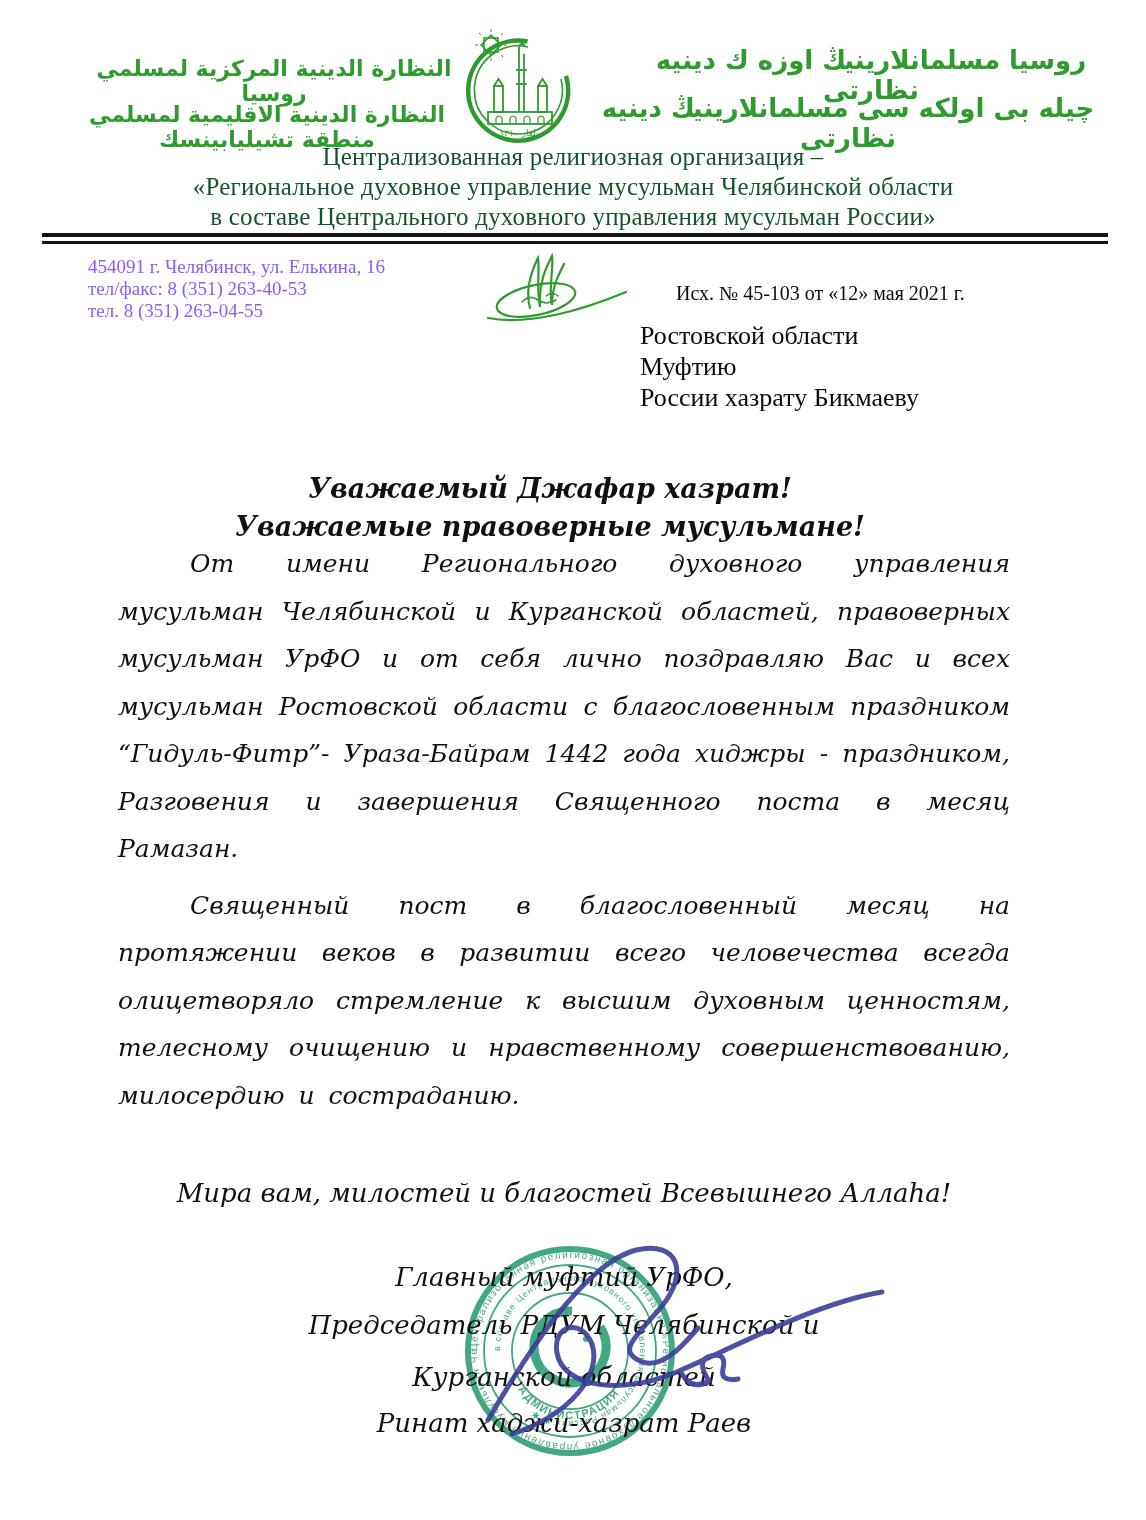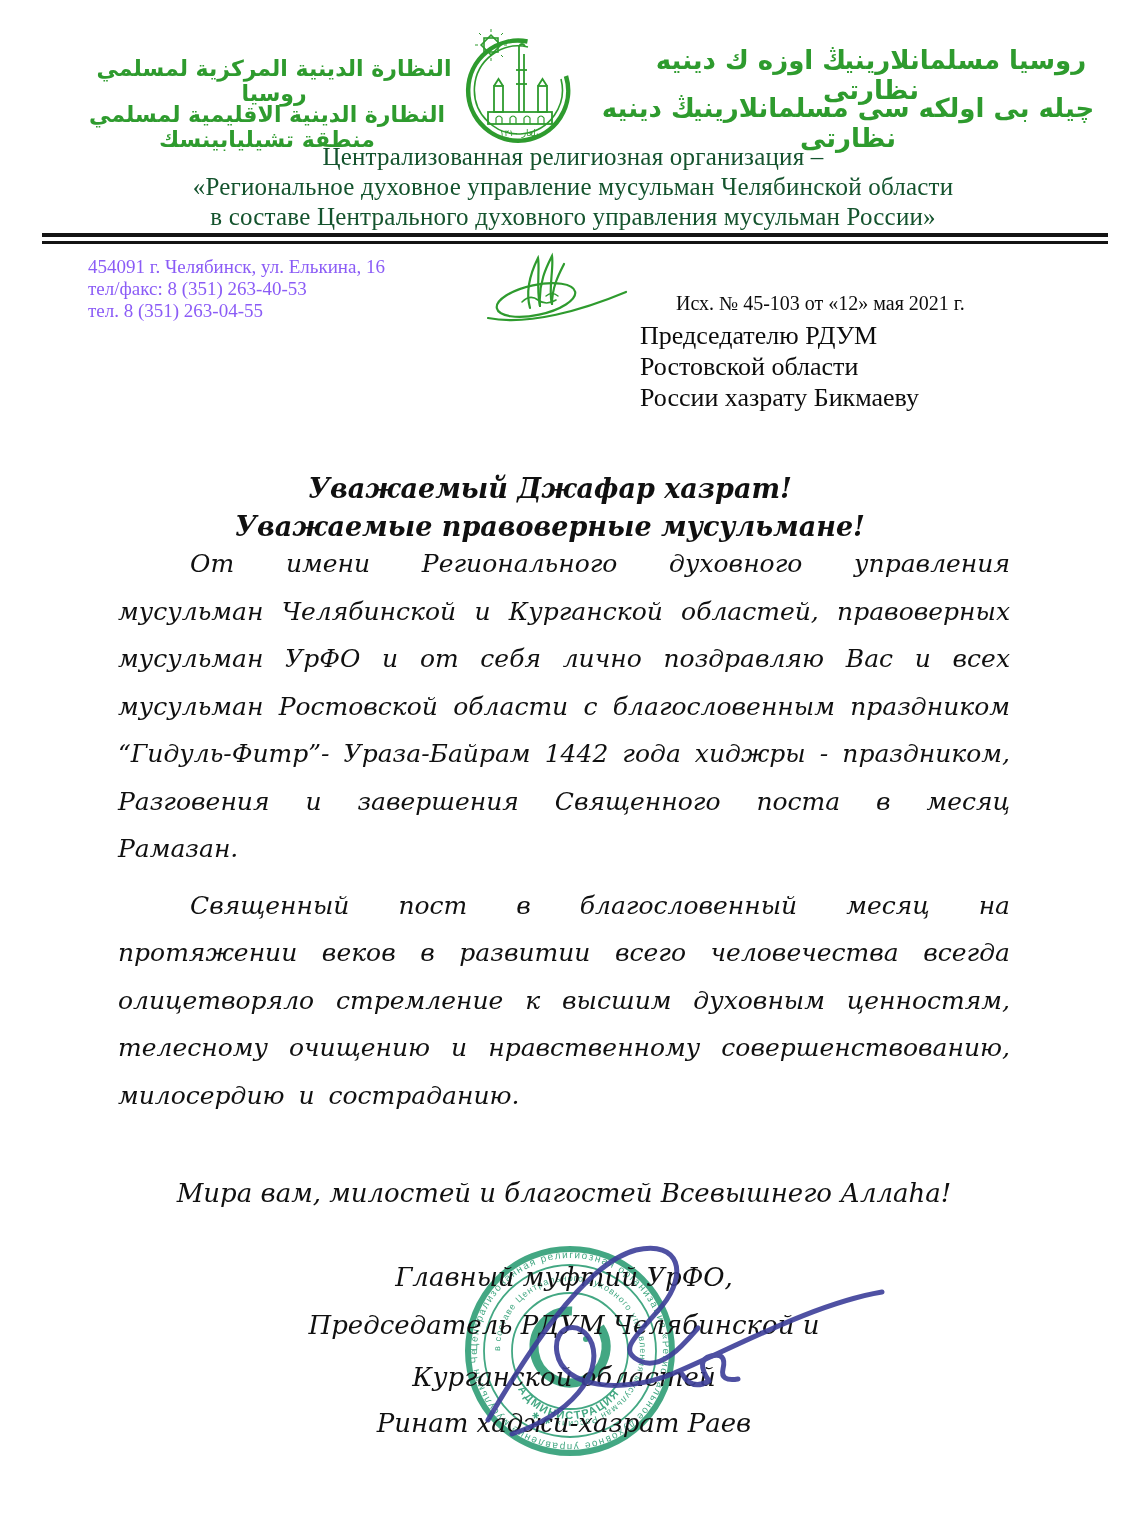--- a/index.html
+++ b/index.html
@@ -35,21 +35,21 @@
   .rule{
     position:absolute;left:42px;right:38px;top:233px;height:4px;
     border-top:4px solid #141414;border-bottom:3px solid #141414;
   }
   
   .address{
     position:absolute;left:88px;top:256px;
     font-size:19px;line-height:22px;color:#8b5cf6;
   }
   .tughra{position:absolute;left:478px;top:252px;width:152px;height:84px;}
-  .ref-line{position:absolute;left:676px;top:282px;font-size:20px;color:#0c0c0c;margin-top:10px;}
+  .ref-line{position:absolute;left:676px;top:282px;font-size:20px;color:#0c0c0c;}
   
   .recipient{
     position:absolute;left:640px;top:320px;
     font-size:26px;line-height:31px;color:#0c0c0c;
   }
   
   .script{font-family:"DejaVu Serif", serif;font-style:italic;margin-top:12px;}
   .salutation{
     position:absolute;left:100px;top:458px;width:900px;
     text-align:center;font-weight:bold;font-size:27px;line-height:38px;
@@ -142,22 +142,22 @@
       <path d="M 62,54 C 60,30 70,12 74,4 C 76,16 70,38 74,52"></path>
       <path d="M 74,52 C 74,34 82,20 86,12"></path>
       <path d="M 44,50 q 8,-8 16,-2 q 8,6 18,0" stroke-width="1.6"></path>
       <path d="M 68,44 q 6,-5 12,0" stroke-width="1.4"></path>
     </g>
   </svg>
 
   <div class="ref-line">Исх.  №  45-103 от «12» мая  2021  г.</div>
 
   <div class="recipient">
-    <div>Председателю РДУМ</div>
     <div>Ростовской области</div>
+    <div>Муфтию</div>
     <div>России хазрату Бикмаеву</div>
   </div>
 
   <div class="salutation script">
     <div>Уважаемый Джафар хазрат!</div>
     <div>Уважаемые правоверные мусульмане!</div>
   </div>
 
   <div class="body-text script">
     <p>От имени Регионального духовного управления мусульман Челябинской и Курганской областей, правоверных мусульман УрФО и от себя лично поздравляю Вас и всех мусульман Ростовской области с благословенным праздником “Гидуль-Фитр”- Ураза-Байрам 1442 года хиджры - праздником, Разговения и завершения Священного поста в месяц Рамазан.</p>

